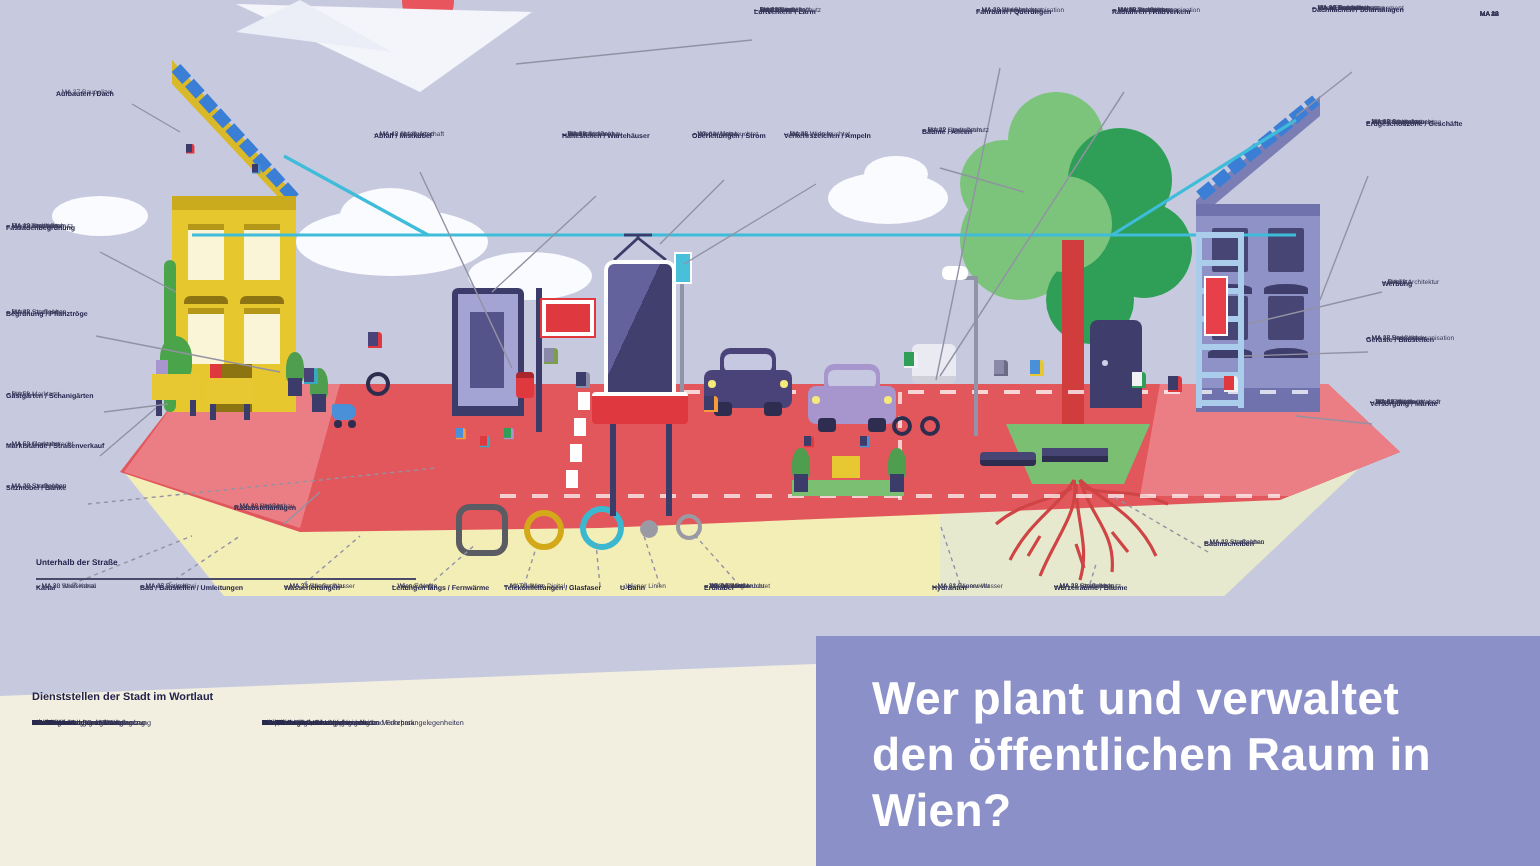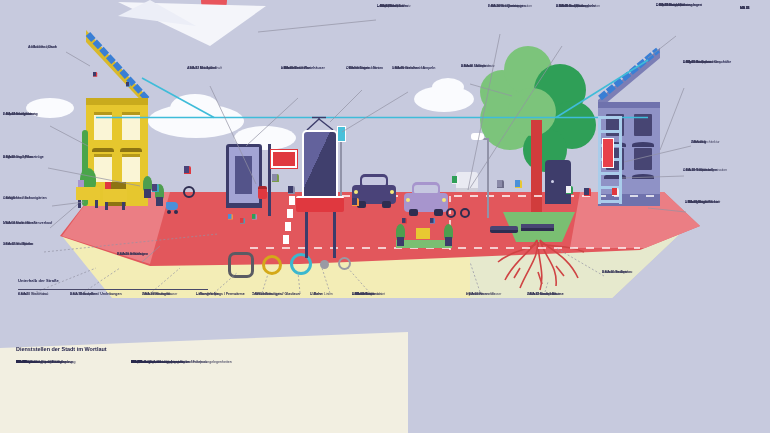--- a/index.html
+++ b/index.html
@@ -799,13 +799,16 @@
       <div class="legrow">
         <b>MA 67</b>
         <span>Parkraumüberwachung</span>
       </div>
       <div class="legrow">
         <b>MA 68</b>
         <span>Feuerwehr und Katastrophenschutz</span>
       </div>
     </div>
 
+  <div id="titleBox">
+    <div id="titleText">Wer plant und verwaltet den öffentlichen Raum in Wien?</div>
+  </div>
 </div>
 
 </body></html>

